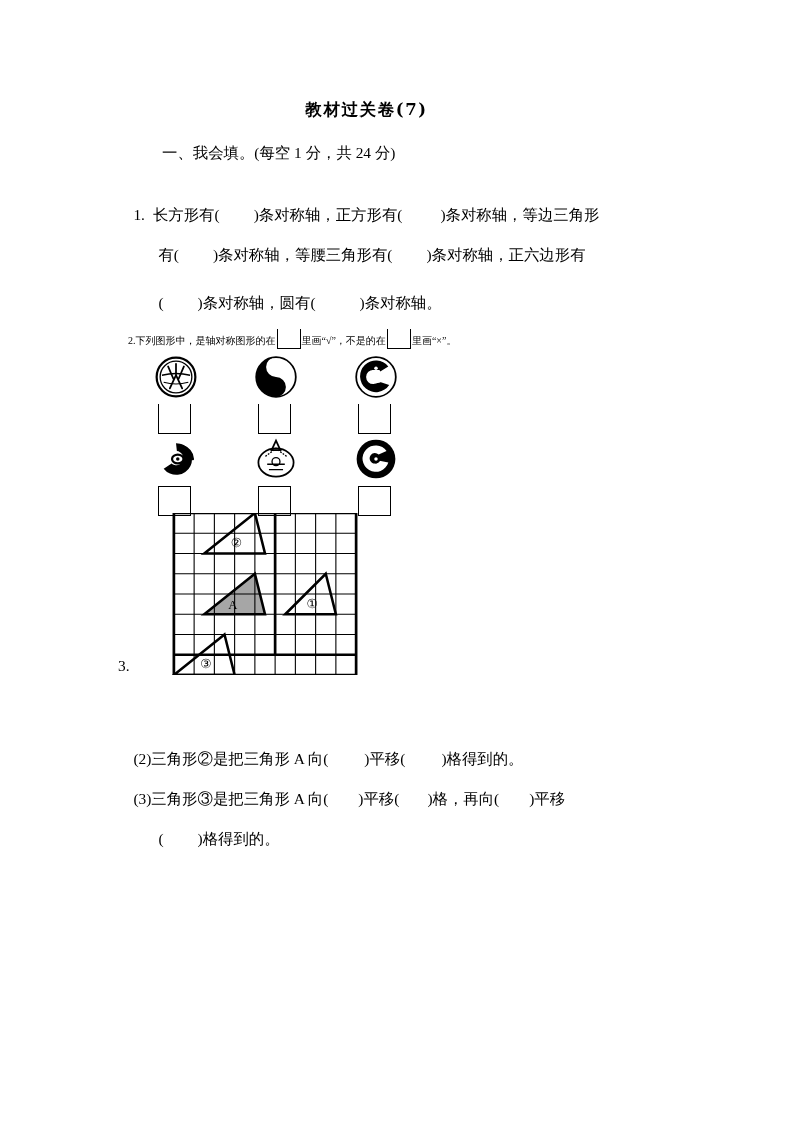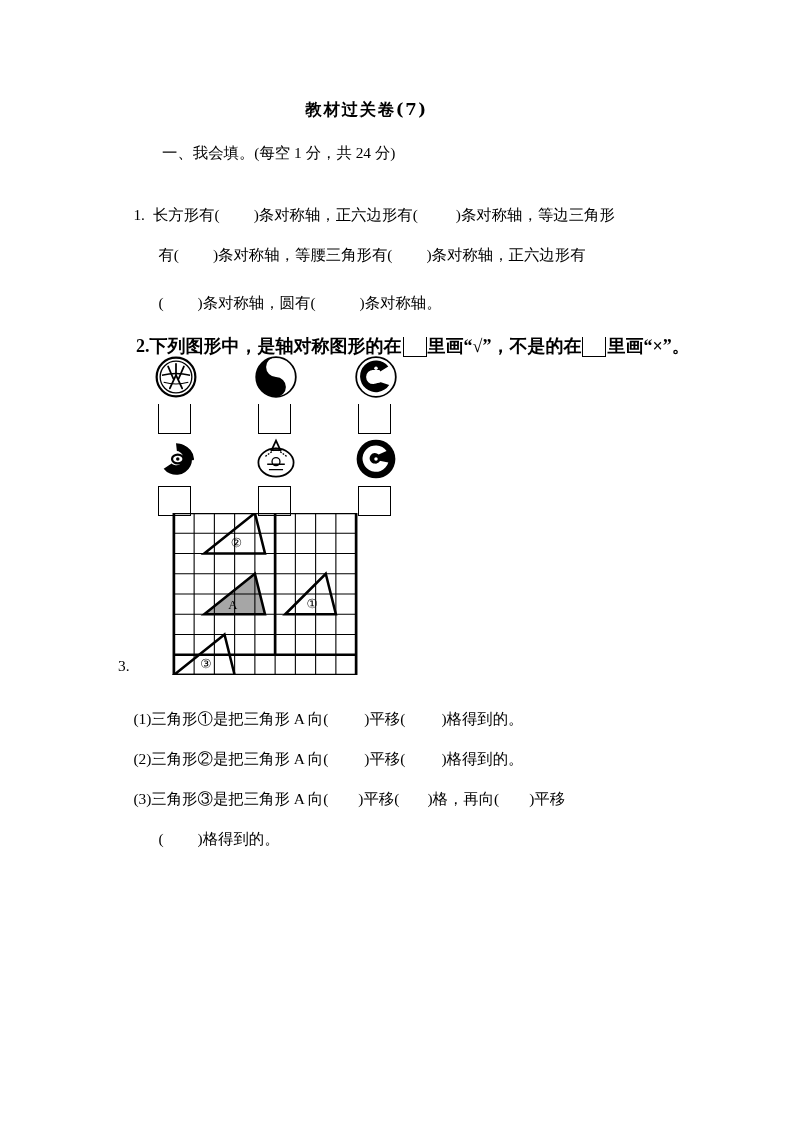--- a/index.html
+++ b/index.html
@@ -104,32 +104,32 @@
 </head>
 <body>
 
 <div class="page">
 
   <div class="doc-title">教材过关卷(7)</div>
 
   <div class="tline" style="left:118px; top:145px;margin-left:44px;">一、我会填。(每空 1 分，共 24 分)</div>
 
   <div class="tline" style="left:118px; top:192px;">
-    <span>1.</span><span style="display:inline-block;width:8px;"></span><span>长方形有(</span><span class="blank" style="width:34px;"></span><span>)条对称轴，正六边形有(</span><span class="blank" style="width:38px;"></span><span>)条对称轴，等边三角形</span>
+    <span>1.</span><span style="display:inline-block;width:8px;"></span><span>长方形有(</span><span class="blank" style="width:34px;"></span><span>)条对称轴，正方形有(</span><span class="blank" style="width:38px;"></span><span>)条对称轴，等边三角形</span>
   </div>
 
   <div class="tline" style="left:143px; top:232px;">
     <span>有(</span><span class="blank" style="width:34px;"></span><span>)条对称轴，等腰三角形有(</span><span class="blank" style="width:34px;"></span><span>)条对称轴，正六边形有</span>
   </div>
 
   <div class="tline" style="left:143px; top:280px;">
     <span>(</span><span class="blank" style="width:34px;"></span><span>)条对称轴，圆有(</span><span class="blank" style="width:44px;"></span><span>)条对称轴。</span>
   </div>
 
-  <div class="tline" style="left:118px; top:319px; font-size:18px;font-weight:bold;">
+  <div class="tline" style="left:118px; top:319px; font-size:10px;">
     <span>2.</span><span>下列图形中，是轴对称图形的在</span><span class="openbox"></span><span>里画“√”，不是的在</span><span class="openbox"></span><span>里画“×”。</span>
   </div>
 
   <div class="logo-row" style="left:152px; top:355px;">
 
     <div class="logo-cell">
       <svg class="logo-art" viewBox="0 0 100 100">
         <circle cx="50" cy="50" r="44" fill="none" stroke="#000" stroke-width="5"></circle>
         <circle cx="50" cy="50" r="36" fill="none" stroke="#000" stroke-width="3"></circle>
         <path d="M50 20 L50 46 M50 46 L36 76 M50 46 L64 76 M32 26 L44 54 M68 26 L56 54" fill="none" stroke="#000" stroke-width="4" stroke-linecap="round"></path>
@@ -250,23 +250,20 @@
       <g>
         <polygon points="0,192 60,144 72,192" fill="none" stroke="#000" stroke-width="3"></polygon>
         <text x="38" y="184" font-family="Liberation Serif, serif" font-size="15" text-anchor="middle" fill="#000">③</text>
       </g>
 
     </svg>
   </div>
 
   <div class="tline" style="left:118px; top:658px;">3.</div>
 
-  <div class="tline" style="left:118px; top:696px;">
-    <span>(1)三角形①是把三角形 A 向(</span><span class="blank" style="width:36px;"></span><span>)平移(</span><span class="blank" style="width:36px;"></span><span>)格得到的。</span>
-  </div>
 
   <div class="tline" style="left:118px; top:736px;">
     <span>(2)三角形②是把三角形 A 向(</span><span class="blank" style="width:36px;"></span><span>)平移(</span><span class="blank" style="width:36px;"></span><span>)格得到的。</span>
   </div>
 
   <div class="tline" style="left:118px; top:776px;text-align:right;">
     <span>(3)三角形③是把三角形 A 向(</span><span class="blank" style="width:30px;"></span><span>)平移(</span><span class="blank" style="width:28px;"></span><span>)格，再向(</span><span class="blank" style="width:30px;"></span><span>)平移</span>
   </div>
 
   <div class="tline" style="left:143px; top:816px;">

